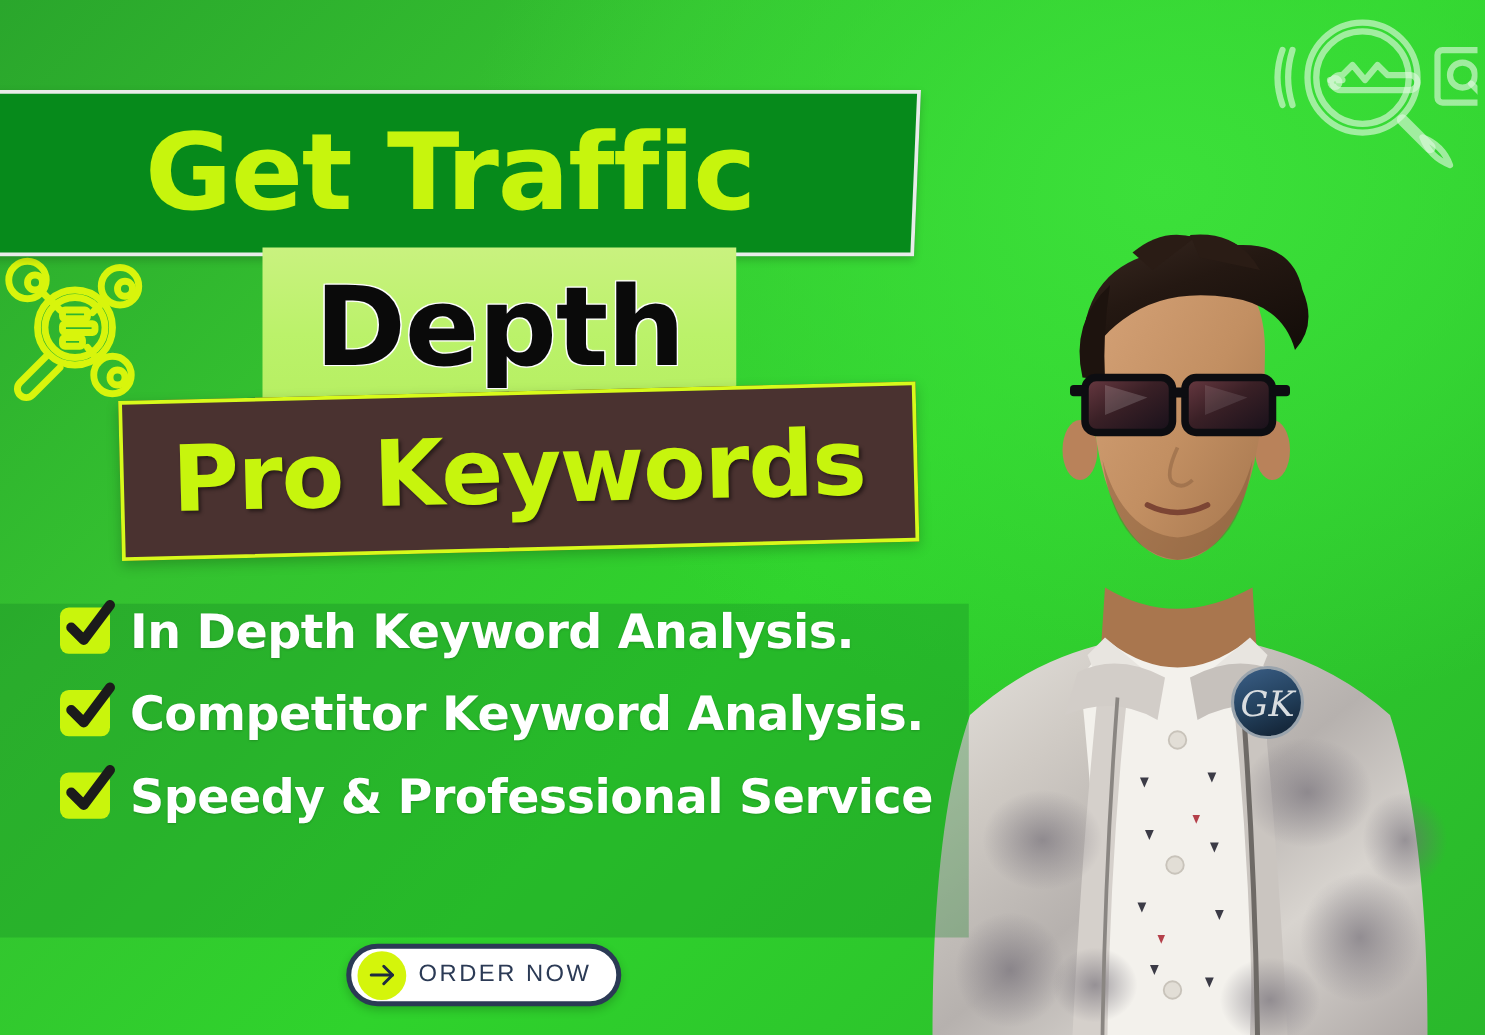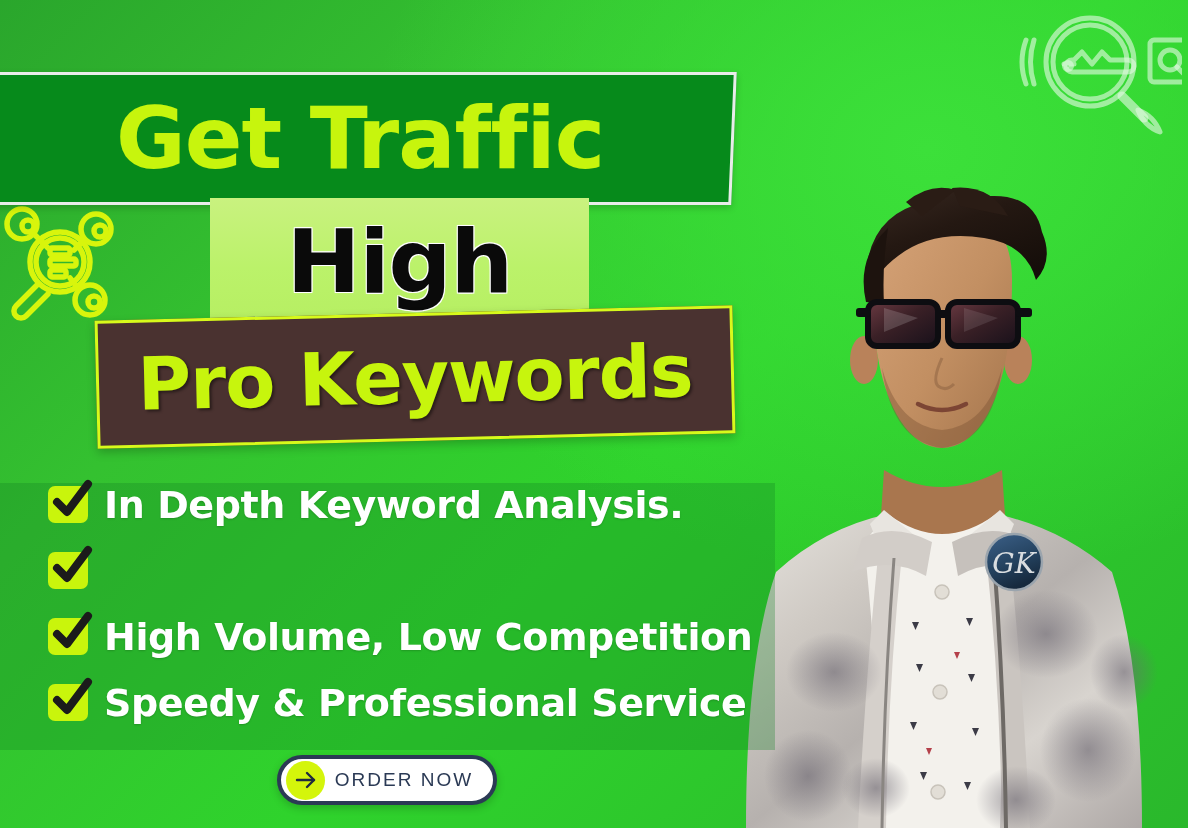--- a/index.html
+++ b/index.html
@@ -299,21 +299,21 @@
         <path d="M248 156 l34 10 l-34 14 z" fill="#ffffff" opacity=".10"></path>
       </g>
     </svg>
   </div>
 
   <div class="headline-box">
     <span class="txt">Get Traffic</span>
   </div>
 
   <div class="with-box">
-    <span class="txt">High</span>
+    <span class="txt">Depth</span>
   </div>
 
   <div class="pro-box">
     <span class="txt">Pro Keywords</span>
   </div>
 
   <div class="feature-band"></div>
 
   <div class="feature-list">
     <div class="feature-item">
@@ -323,28 +323,21 @@
         </svg>
       </span>
       <span class="feature-text">In Depth Keyword Analysis.</span>
     </div>
     <div class="feature-item">
       <span class="check-box">
         <svg viewBox="0 0 42 42" fill="none" stroke="#1b1b1b" stroke-width="8" stroke-linecap="round" stroke-linejoin="round">
           <path d="M6 24 L16 34 L37 6"></path>
         </svg>
       </span>
-    </div>
-    <div class="feature-item">
-      <span class="check-box">
-        <svg viewBox="0 0 42 42" fill="none" stroke="#1b1b1b" stroke-width="8" stroke-linecap="round" stroke-linejoin="round">
-          <path d="M6 24 L16 34 L37 6"></path>
-        </svg>
-      </span>
-      <span class="feature-text">High Volume, Low Competition</span>
+      <span class="feature-text">Competitor Keyword Analysis.</span>
     </div>
     <div class="feature-item">
       <span class="check-box">
         <svg viewBox="0 0 42 42" fill="none" stroke="#1b1b1b" stroke-width="8" stroke-linecap="round" stroke-linejoin="round">
           <path d="M6 24 L16 34 L37 6"></path>
         </svg>
       </span>
       <span class="feature-text">Speedy &amp; Professional Service</span>
     </div>
   </div>

